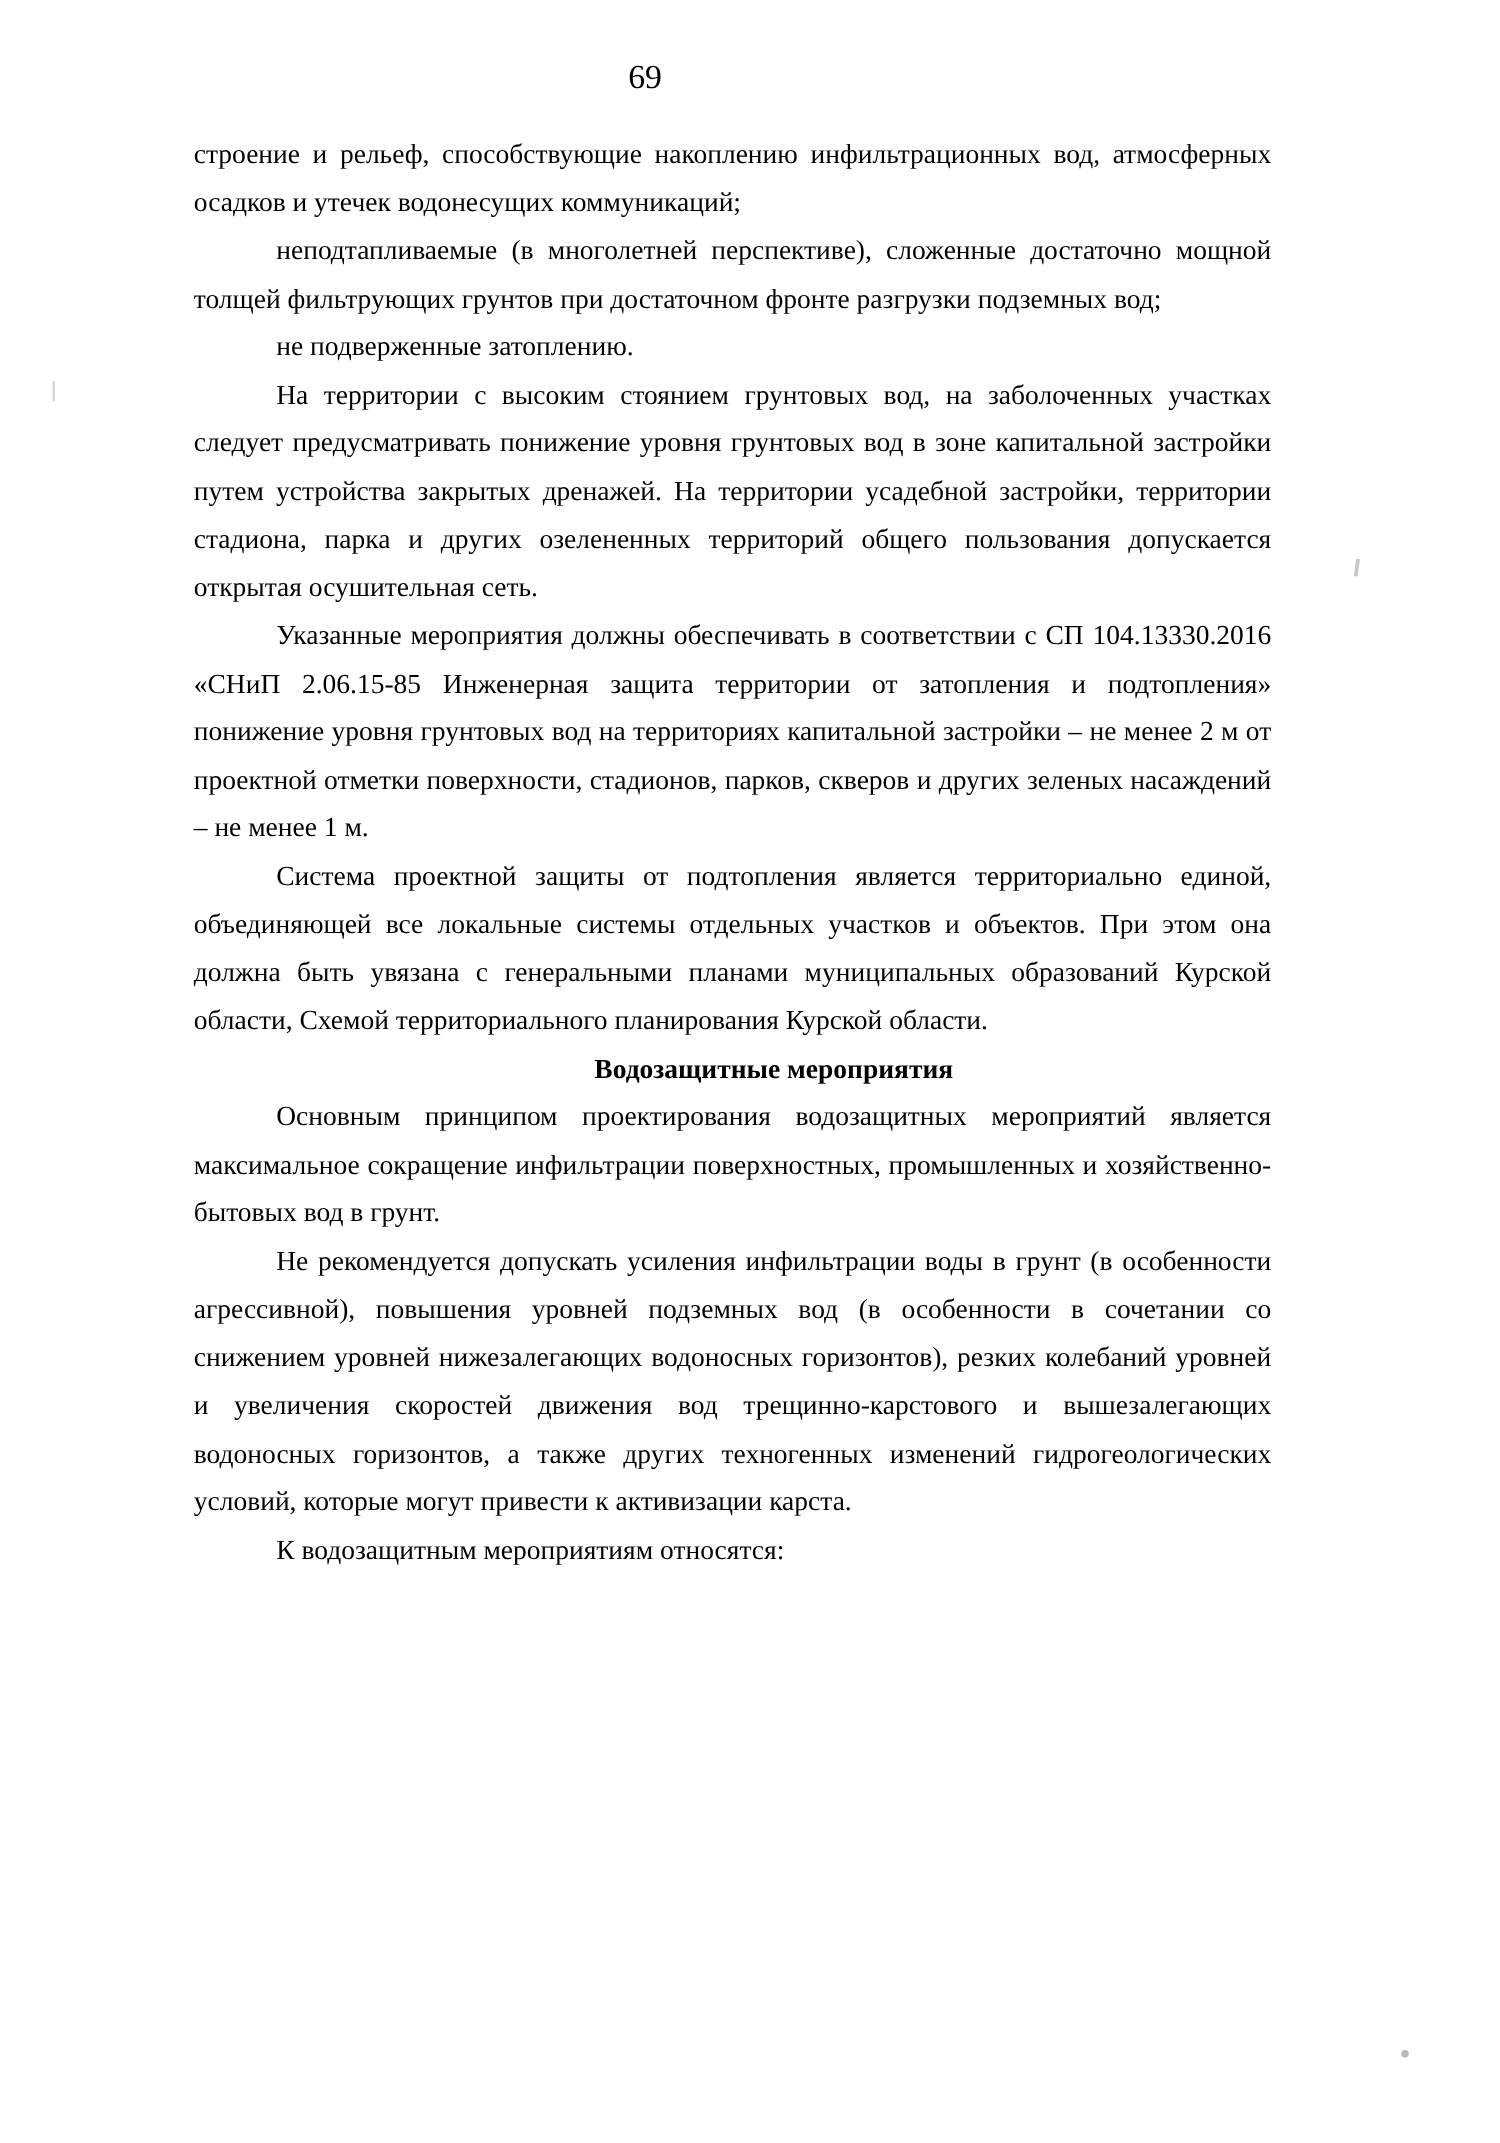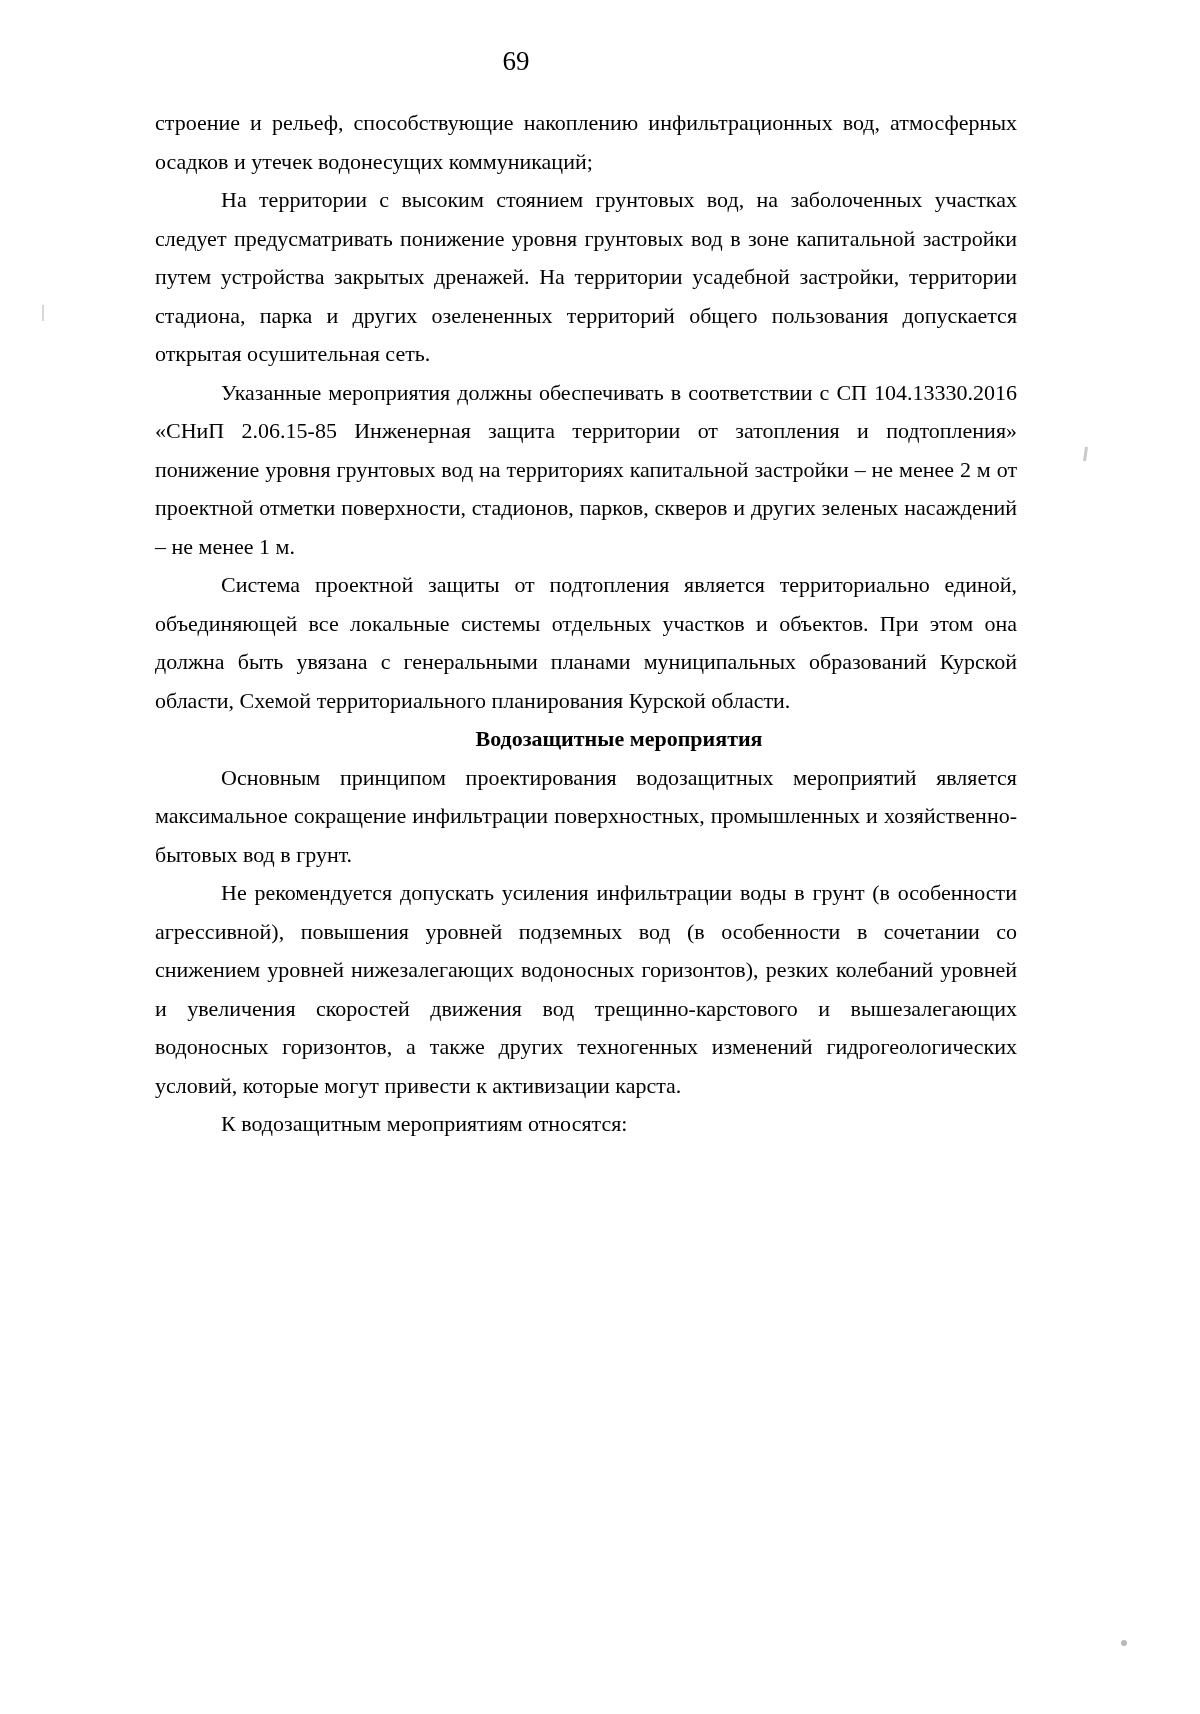--- a/index.html
+++ b/index.html
@@ -88,20 +88,22 @@
 </style>
 </head>
 <body>
 
 <div class="page">
 
   <div class="page-number">69</div>
 
   <div class="content">
     <p class="noindent">строение и рельеф, способствующие накоплению инфильтрационных вод, атмосферных осадков и утечек водонесущих коммуникаций;</p>
+    <p class="indent">неподтапливаемые (в многолетней перспективе), сложенные достаточно мощной толщей фильтрующих грунтов при достаточном фронте разгрузки подземных вод;</p>
+    <p class="indent">не подверженные затоплению.</p>
     <p class="indent">На территории с высоким стоянием грунтовых вод, на заболоченных участках следует предусматривать понижение уровня грунтовых вод в зоне капитальной застройки путем устройства закрытых дренажей. На территории усадебной застройки, территории стадиона, парка и других озелененных территорий общего пользования допускается открытая осушительная сеть.</p>
     <p class="indent">Указанные мероприятия должны обеспечивать в соответствии с СП 104.13330.2016 «СНиП 2.06.15-85 Инженерная защита территории от затопления и подтопления» понижение уровня грунтовых вод на территориях капитальной застройки – не менее 2 м от проектной отметки поверхности, стадионов, парков, скверов и других зеленых насаждений – не менее 1 м.</p>
     <p class="indent">Система проектной защиты от подтопления является территориально единой, объединяющей все локальные системы отдельных участков и объектов. При этом она должна быть увязана с генеральными планами муниципальных образований Курской области, Схемой территориального планирования Курской области.</p>
     <p class="bold">Водозащитные мероприятия</p>
     <p class="indent">Основным принципом проектирования водозащитных мероприятий является максимальное сокращение инфильтрации поверхностных, промышленных и хозяйственно-бытовых вод в грунт.</p>
     <p class="indent">Не рекомендуется допускать усиления инфильтрации воды в грунт (в особенности агрессивной), повышения уровней подземных вод (в особенности в сочетании со снижением уровней нижезалегающих водоносных горизонтов), резких колебаний уровней и увеличения скоростей движения вод трещинно-карстового и вышезалегающих водоносных горизонтов, а также других техногенных изменений гидрогеологических условий, которые могут привести к активизации карста.</p>
     <p class="indent">К водозащитным мероприятиям относятся:</p>
 
   </div>
 

